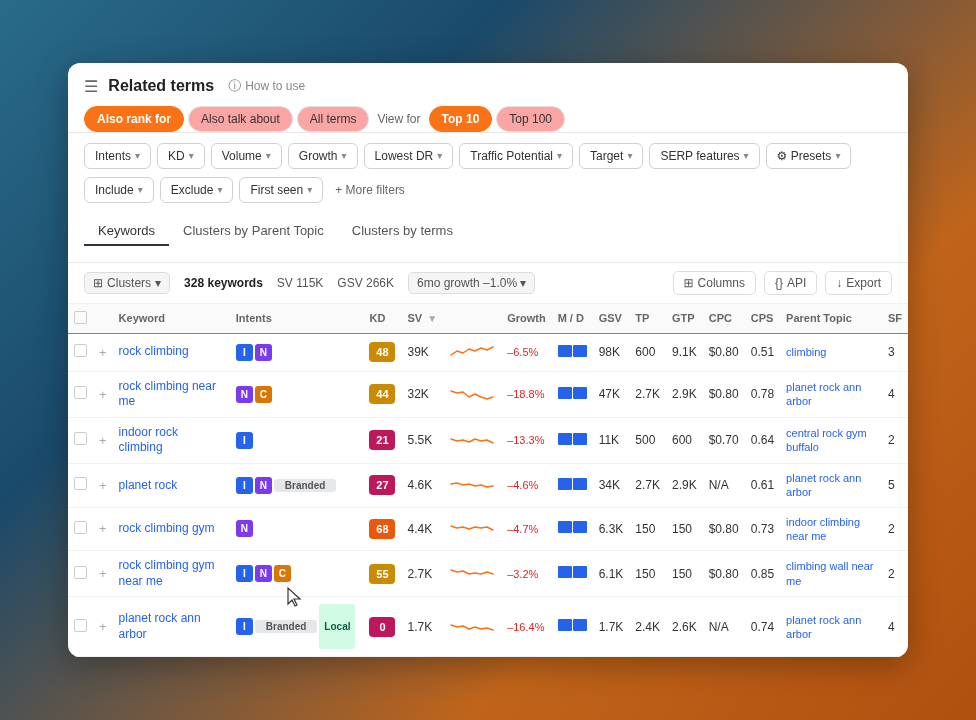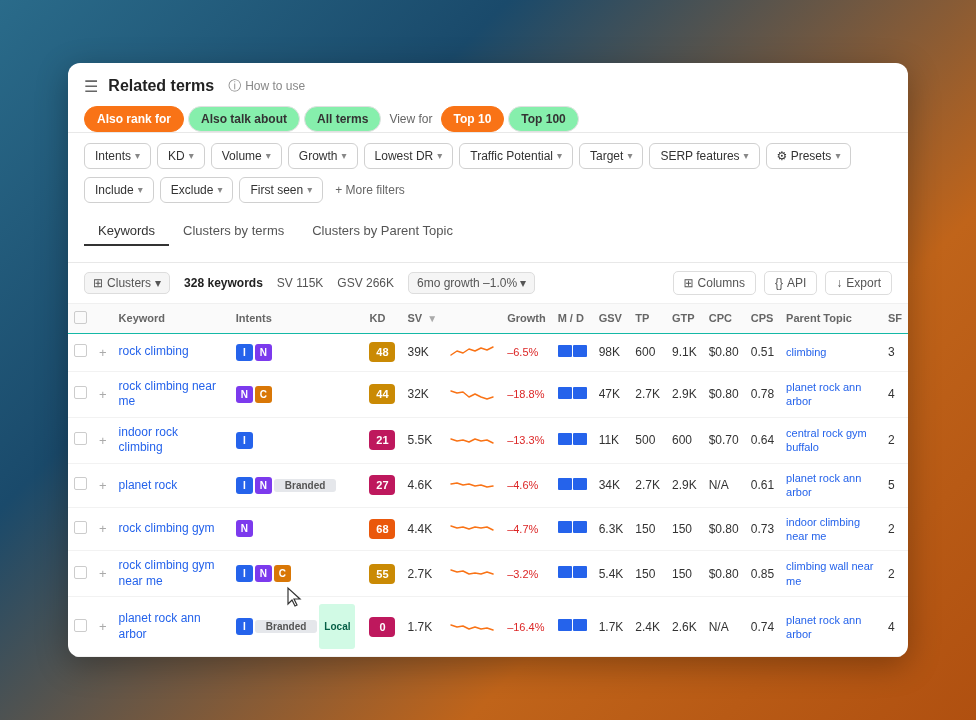--- a/index.html
+++ b/index.html
@@ -43,23 +43,23 @@
       align-items: center;
       gap: 4px;
       margin-bottom: 0;
     }
     .tab-btn {
       padding: 5px 12px;
       border-radius: 20px;
       font-size: 12px;
       cursor: pointer;
       border: 1px solid #e0e0e0;
-      background: #86efac;
+      background: #fca5a5;
       color: #333;
-      font-weight: 700;
+      font-weight: 400;
     }
     .tab-btn.active-orange {
       background: #f97316;
       border-color: #f97316;
       color: #fff;
       font-weight: 600;
     }
     .view-for-label {
       font-size: 12px;
       color: #666;
@@ -279,22 +279,22 @@
 
   <div class="filter-row" style="padding-top:2px;">
     <button class="filter-btn">Include <span class="arrow">▾</span></button>
     <button class="filter-btn">Exclude <span class="arrow">▾</span></button>
     <button class="filter-btn">First seen <span class="arrow">▾</span></button>
     <span class="more-filters">+ More filters</span>
   </div>
 
   <div class="tabs-row">
     <span class="nav-tab active">Keywords</span>
+    <span class="nav-tab">Clusters by Parent Topic</span>
     <span class="nav-tab">Clusters by terms</span>
-    <span class="nav-tab">Clusters by Parent Topic</span>
   </div>
 
   <div class="stats-row">
     <button class="clusters-btn">
       <span>⊞</span>
       <span>Clusters</span>
       <span>▾</span>
     </button>
     <span class="stat-item"><strong>328 keywords</strong></span>
     <span class="stat-item">SV 115K</span>
@@ -466,21 +466,21 @@
               <td><span class="kd-badge kd-yellow">55</span></td>
               <td>2.7K</td>
               <td><svg class="spark-svg" viewBox="0 0 46 20">
     <path d="M2,8 L8,10 L14,9 L20,12 L26,11 L32,12 L38,10 L44,12" fill="none" stroke="#f97316" stroke-width="1.5" stroke-linecap="round" stroke-linejoin="round"></path>
   </svg></td>
               <td><span class="neg-growth">–3.2%</span></td>
               <td><span class="volume-bar">
     <span class="vbar vbar-blue"></span>
     <span class="vbar vbar-blue"></span>
   </span></td>
-              <td>5.4K</td>
+              <td>6.1K</td>
               <td>150</td>
               <td>150</td>
               <td>$0.80</td>
               <td>0.85</td>
               <td><a class="parent-topic-link" href="#">climbing wall near me</a></td>
               <td>2</td>
             </tr>
             <tr>
               <td class="cb-col"><span class="checkbox"></span></td>
               <td class="add-col"><span style="color:#aaa;font-size:13px;">+</span></td>

